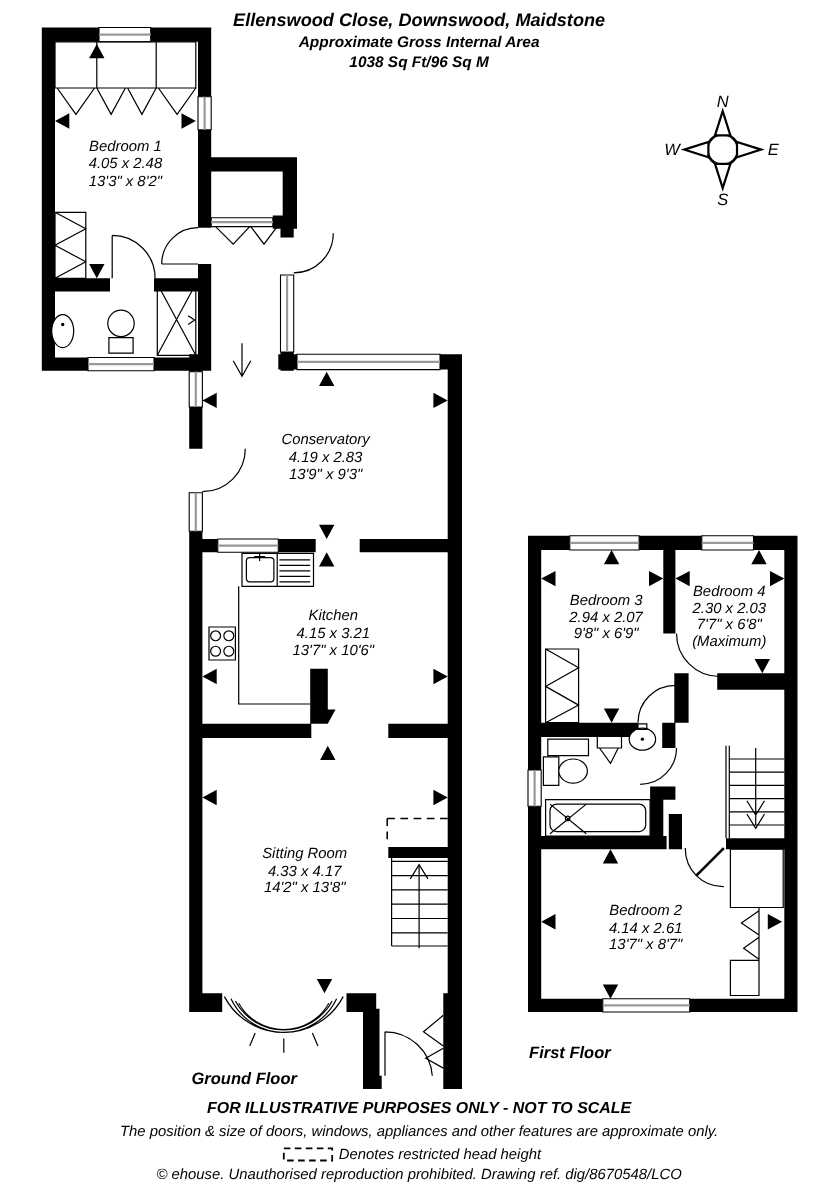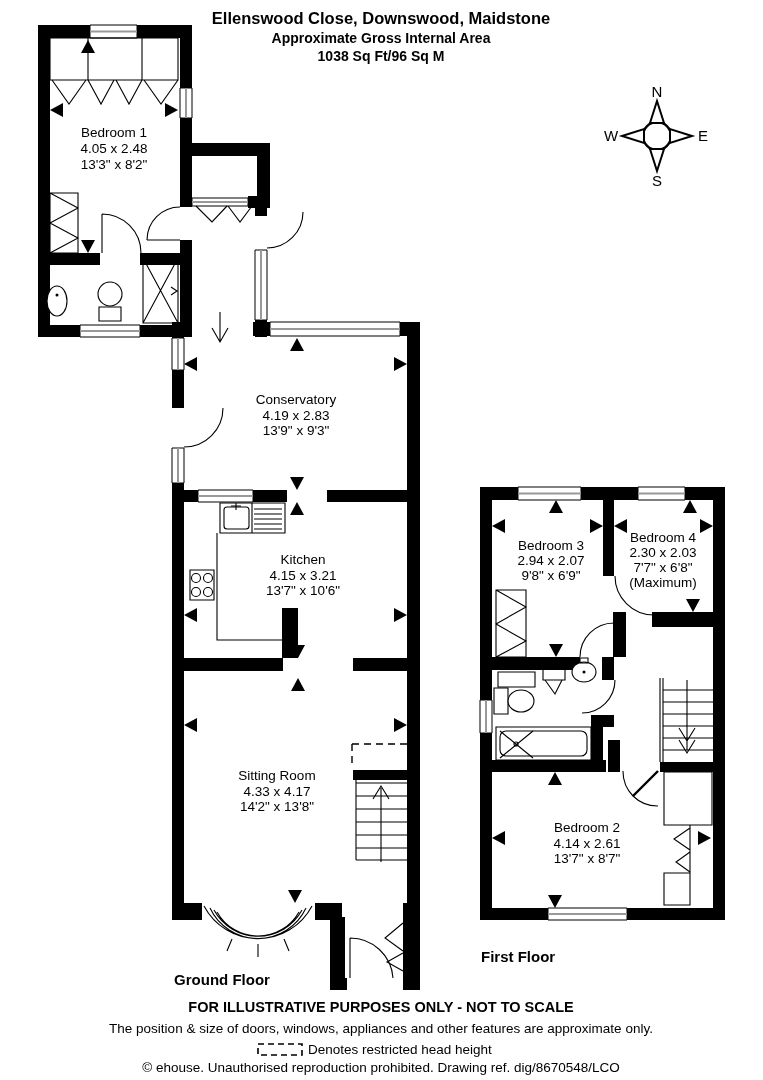--- a/index.html
+++ b/index.html
@@ -1,16 +1,16 @@
 <!DOCTYPE html>
 <html><head>
 <meta charset="utf-8">
 <style>
   html,body{margin:0;padding:0;background:#ffffff;}
-  .page{width:763px;height:1080px;position:relative;background:#fff;font-family:"Liberation Sans",sans-serif;}
+  .page{width:763px;height:1080px;position:relative;background:#fff;font-family:"Liberation Sans",sans-serif;font-style:italic;}
   svg{display:block;}
   text{fill:#000;}
   .t-title{font-size:16.5px;font-weight:bold;}
   .t-sub{font-size:14px;font-weight:bold;}
   .t-room{font-size:13.5px;}
   .t-floor{font-size:15px;font-weight:bold;}
   .t-compass{font-size:15px;}
   .t-foot-b{font-size:14.5px;font-weight:bold;}
   .t-foot{font-size:13.5px;}
   .mid{text-anchor:middle;}

